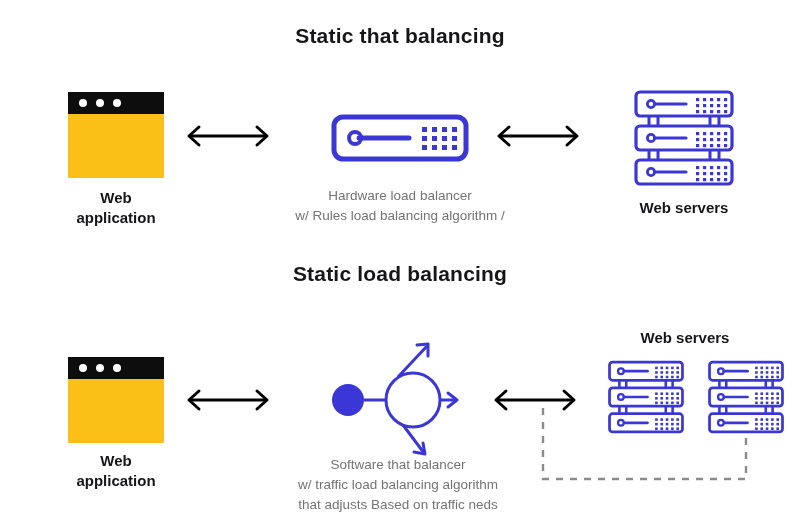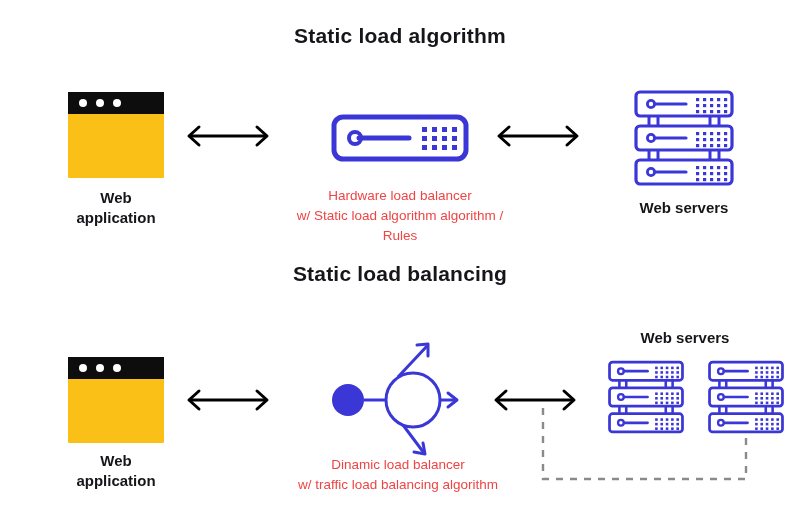--- a/index.html
+++ b/index.html
@@ -39,21 +39,21 @@
     font-weight: bold;
     color: #16161a;
     text-align: center;
     line-height: 20px;
   }
 
   
   .caption {
     font-size: 13.5px;
     font-weight: normal;
-    color: #ef4444;
+    color: #737373;
     text-align: center;
     line-height: 20px;
   }
 
   
   .browser {
     background: #FBC017;
     border-radius: 1px;
   }
   .browser-bar {
@@ -75,21 +75,21 @@
   }
 
   
   .svg-wrap { display: block; }
 </style>
 </head>
 <body>
 
 <div id="canvas">
 
-  <div class="abs section-title" style="top:24px;">Static load algorithm</div>
+  <div class="abs section-title" style="top:24px;">Static that balancing</div>
 
   <div class="abs browser" style="left:68px; top:92px; width:96px; height:86px;">
     <div class="browser-bar">
       <span class="dot"></span>
       <span class="dot"></span>
       <span class="dot"></span>
     </div>
   </div>
   <div class="abs node-label" style="left:36px; top:188px; width:160px;">
     <div>Web</div>
@@ -121,22 +121,21 @@
         <rect x="91" y="31" width="5" height="5"></rect>
           <rect x="101" y="31" width="5" height="5"></rect>
         <rect x="111" y="31" width="5" height="5"></rect>
           <rect x="121" y="31" width="5" height="5"></rect>
       </g>
     </svg>
   </div>
 
   <div class="abs caption" style="left:250px; top:186px; width:300px;">
     <div>Hardware load balancer</div>
-    <div>w/ Static load algorithm algorithm /</div>
-    <div>Rules</div>
+    <div>w/ Rules load balancing algorithm /</div>
   </div>
 
   <div class="abs" style="left:492px; top:122px;">
     <svg class="svg-wrap" width="92" height="28" viewBox="0 0 92 28">
       <line x1="8" y1="14" x2="84" y2="14" stroke="#000000" stroke-width="3"></line>
       <polyline points="17,5 7,14 17,23" fill="none" stroke="#000000" stroke-width="3" stroke-linecap="round" stroke-linejoin="round"></polyline>
       <polyline points="75,5 85,14 75,23" fill="none" stroke="#000000" stroke-width="3" stroke-linecap="round" stroke-linejoin="round"></polyline>
     </svg>
   </div>
 
@@ -257,22 +256,23 @@
 
       <line x1="68" y1="37" x2="97" y2="6" stroke="#3B37D6" stroke-width="3"></line>
       <polyline points="87,5 98,4 98,16" fill="none" stroke="#3B37D6" stroke-width="3" stroke-linecap="round" stroke-linejoin="round"></polyline>
 
       <line x1="73" y1="85" x2="94" y2="113" stroke="#3B37D6" stroke-width="3"></line>
       <polyline points="84,112 95,114 93,103" fill="none" stroke="#3B37D6" stroke-width="3" stroke-linecap="round" stroke-linejoin="round"></polyline>
     </svg>
   </div>
 
   <div class="abs caption" style="left:248px; top:455px; width:300px;">
-    <div>Dinamic load balancer</div>
+    <div>Software that balancer</div>
     <div>w/ traffic load balancing algorithm</div>
+    <div>that adjusts Based on traffic neds</div>
   </div>
 
   <div class="abs" style="left:489px; top:386px;">
     <svg class="svg-wrap" width="92" height="28" viewBox="0 0 92 28">
       <line x1="8" y1="14" x2="84" y2="14" stroke="#000000" stroke-width="3"></line>
       <polyline points="17,5 7,14 17,23" fill="none" stroke="#000000" stroke-width="3" stroke-linecap="round" stroke-linejoin="round"></polyline>
       <polyline points="75,5 85,14 75,23" fill="none" stroke="#000000" stroke-width="3" stroke-linecap="round" stroke-linejoin="round"></polyline>
     </svg>
   </div>
 

